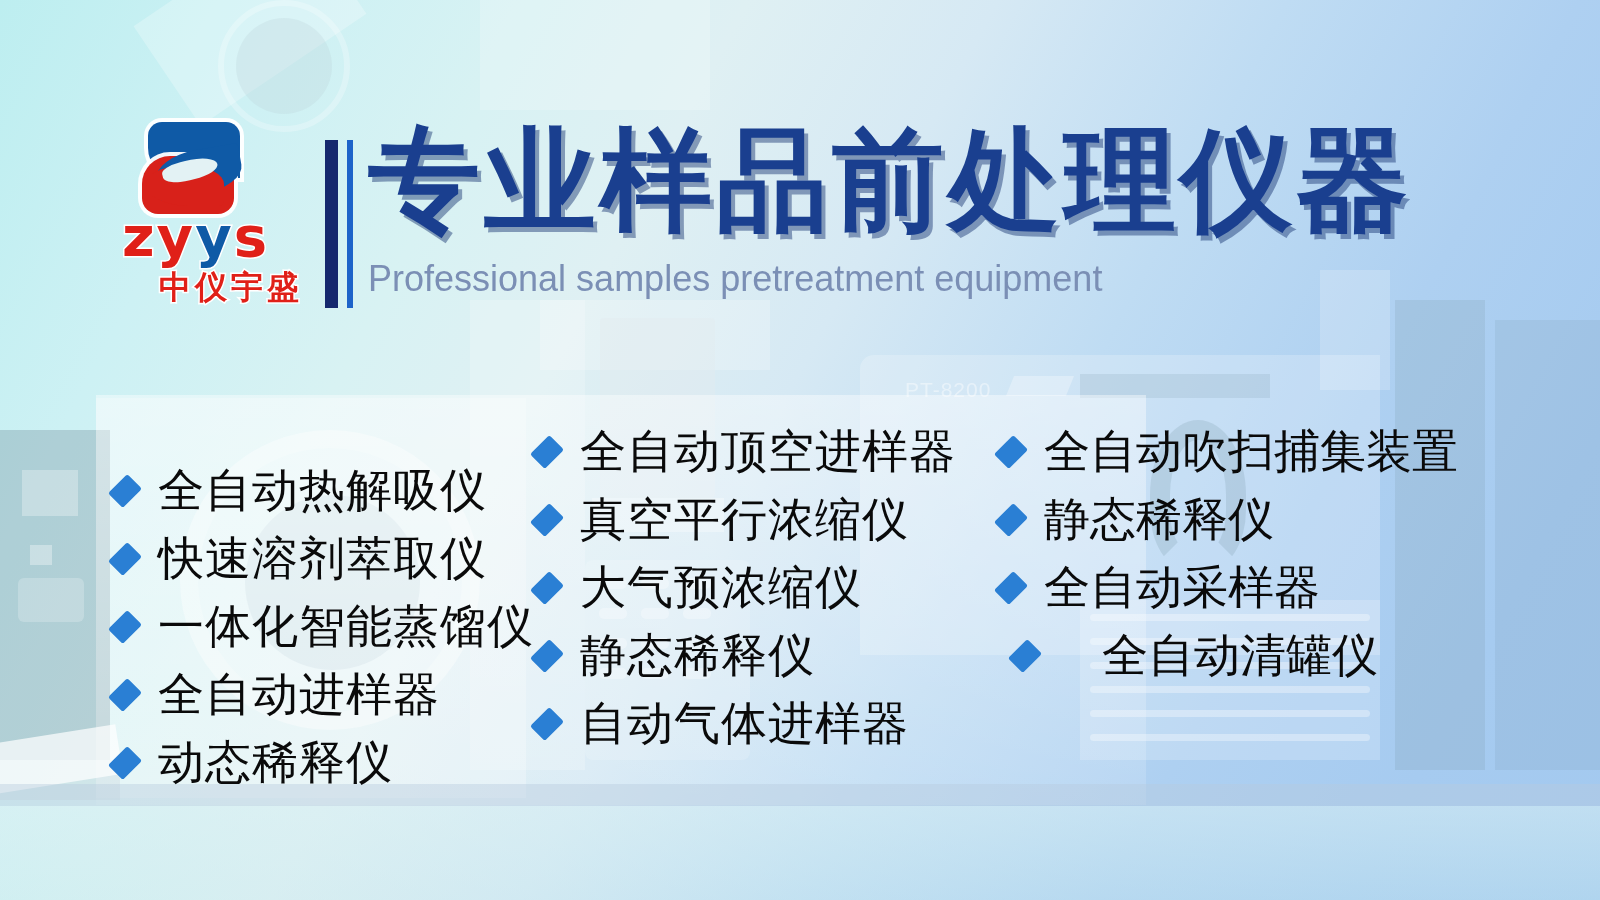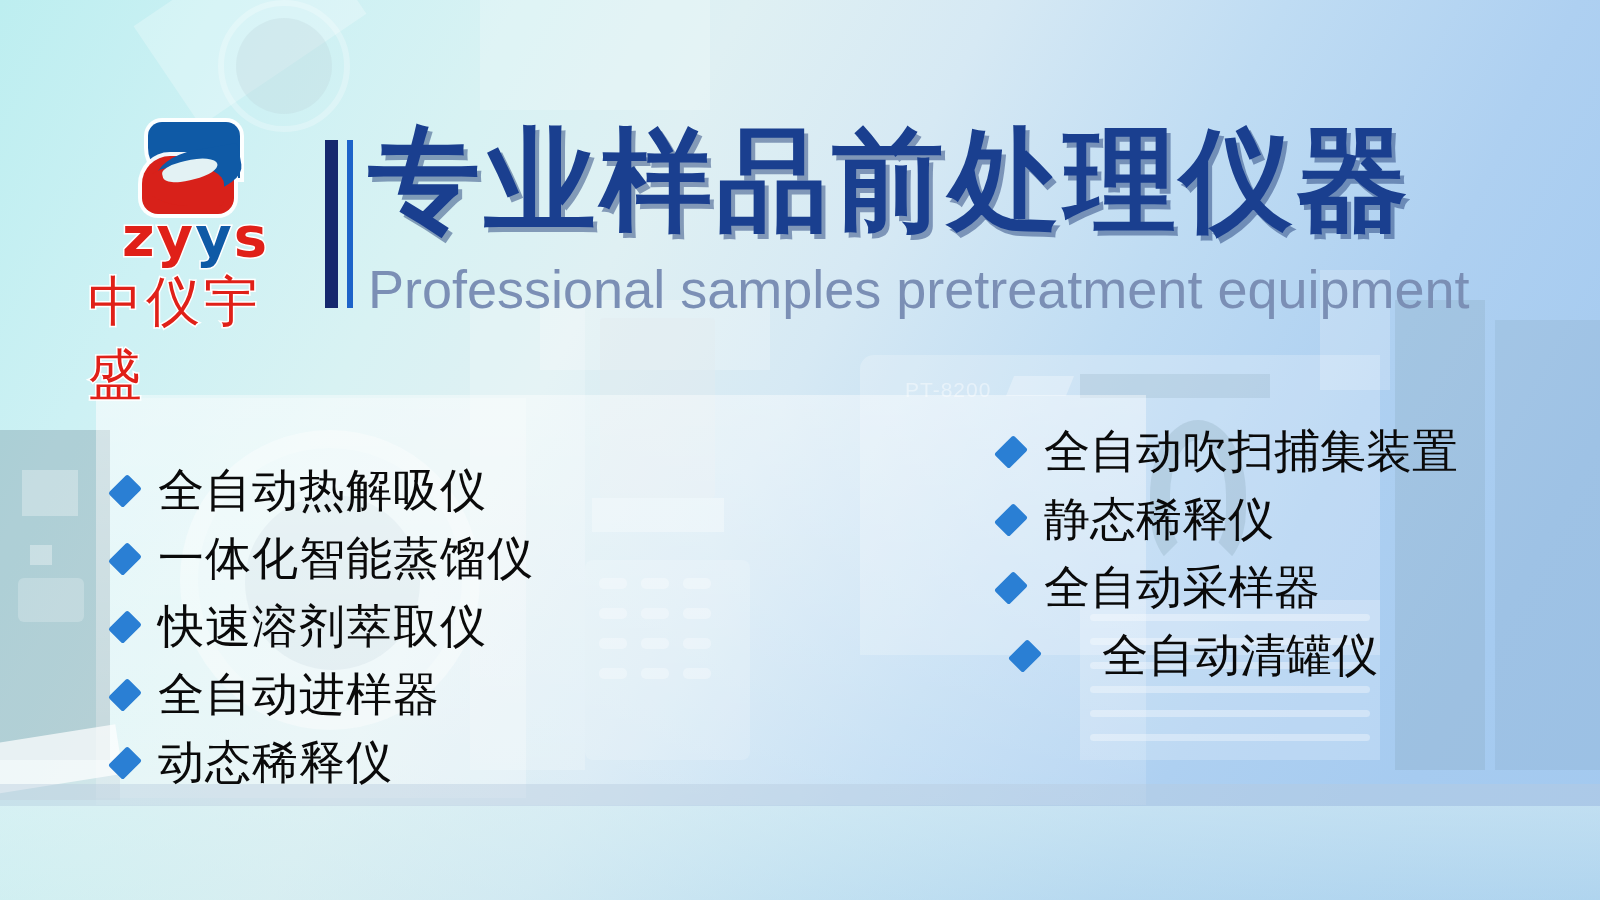--- a/index.html
+++ b/index.html
@@ -202,24 +202,24 @@
     paint-order: stroke fill;
     font-family: "DejaVu Sans", sans-serif;
   }
   .logo-word .blue-y { color: #0f5aa6; }
 
   .logo-cn {
     position: absolute;
     left: 0px; top: 146px;
     width: 215px;
     color: #e02018;
-    font-size: 54px;
-    font-weight: normal;
+    font-size: 32px;
+    font-weight: bold;
     letter-spacing: 4px;
-    text-align: left;
+    text-align: right;
     -webkit-text-stroke: 3px #ffffff;
     paint-order: stroke fill;
     font-family: "DejaVu Sans", sans-serif;
   }
 
   
   .divider {
     position: absolute;
     left: 325px; top: 140px;
     height: 168px;
@@ -244,21 +244,21 @@
     color: #1a3f8f;
     letter-spacing: 4px;
     line-height: 1.05;
     white-space: nowrap;
     text-shadow: 4px 5px 0 rgba(20,48,110,0.45);
     font-family: "DejaVu Sans", "Liberation Sans", sans-serif;
   }
   .title-en {
     position: absolute;
     left: 368px; top: 258px;
-    font-size: 54px;
+    font-size: 36px;
     color: #7b8fb5;
     letter-spacing: 0px;
     white-space: nowrap;
     font-family: "Liberation Sans", sans-serif;
   }
 
   
   .list {
     position: absolute;
     left: 0; top: 418px;
@@ -380,36 +380,58 @@
 
   <div class="list">
 
     <div class="col col-1">
       <div class="item">
         <span class="bullet"></span>
         <span class="item-label">全自动热解吸仪</span>
       </div>
       <div class="item">
         <span class="bullet"></span>
+        <span class="item-label">快速溶剂萃取仪</span>
+      </div>
+      <div class="item">
+        <span class="bullet"></span>
         <span class="item-label">一体化智能蒸馏仪</span>
       </div>
       <div class="item">
         <span class="bullet"></span>
-        <span class="item-label">快速溶剂萃取仪</span>
-      </div>
-      <div class="item">
-        <span class="bullet"></span>
         <span class="item-label">全自动进样器</span>
       </div>
       <div class="item">
         <span class="bullet"></span>
         <span class="item-label">动态稀释仪</span>
       </div>
     </div>
 
+    <div class="col col-2">
+      <div class="item">
+        <span class="bullet"></span>
+        <span class="item-label">全自动顶空进样器</span>
+      </div>
+      <div class="item">
+        <span class="bullet"></span>
+        <span class="item-label">真空平行浓缩仪</span>
+      </div>
+      <div class="item">
+        <span class="bullet"></span>
+        <span class="item-label">大气预浓缩仪</span>
+      </div>
+      <div class="item">
+        <span class="bullet"></span>
+        <span class="item-label">静态稀释仪</span>
+      </div>
+      <div class="item">
+        <span class="bullet"></span>
+        <span class="item-label">自动气体进样器</span>
+      </div>
+    </div>
 
     <div class="col col-3">
       <div class="item">
         <span class="bullet"></span>
         <span class="item-label">全自动吹扫捕集装置</span>
       </div>
       <div class="item">
         <span class="bullet"></span>
         <span class="item-label">静态稀释仪</span>
       </div>

